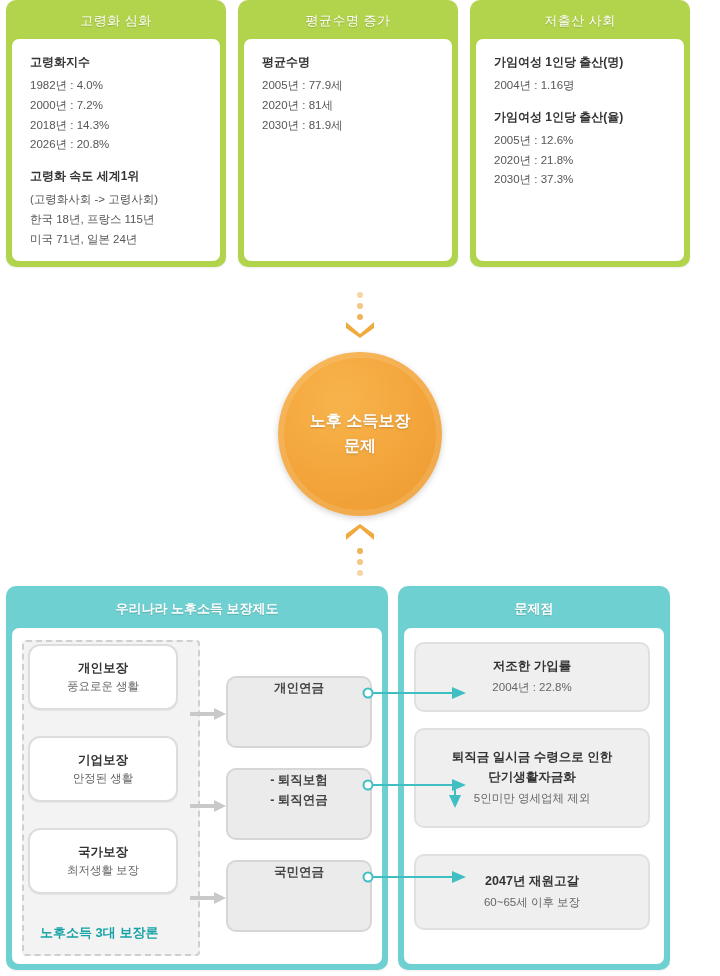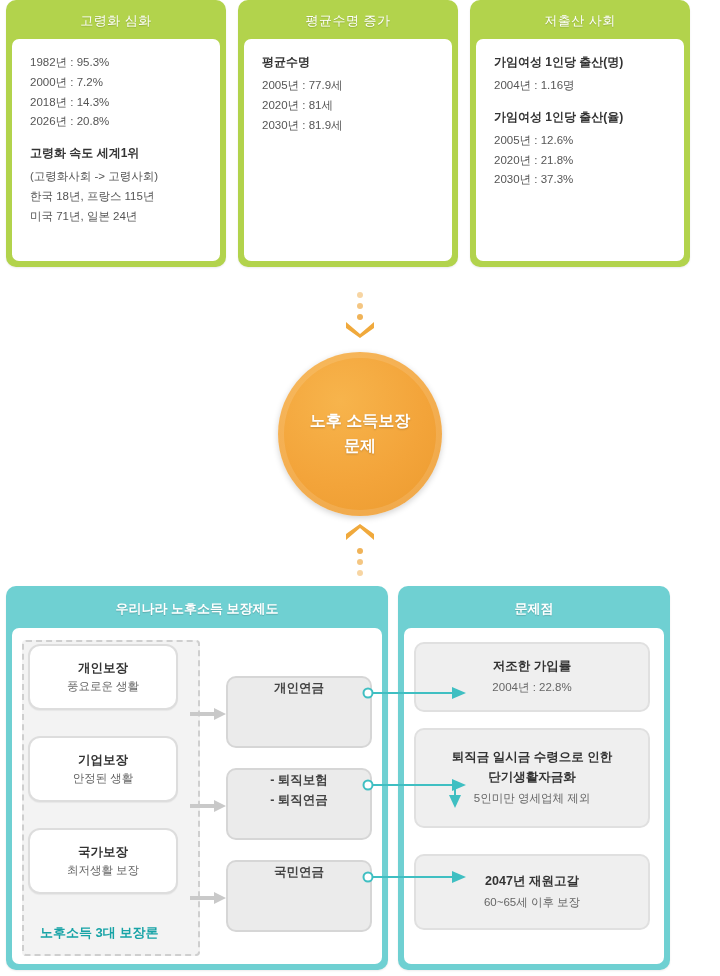--- a/index.html
+++ b/index.html
@@ -275,21 +275,22 @@
 <body>
 
 <div id="page">
 
   <div class="top-row">
 
     <div class="green-card">
       <div class="gc-title">고령화 심화</div>
       <div class="gc-body">
         <div class="gc-block">
-          <div class="gc-line">1982년 : 95.3%</div>
+          <div class="gc-head">고령화지수</div>
+          <div class="gc-line">1982년 : 4.0%</div>
           <div class="gc-line">2000년 : 7.2%</div>
           <div class="gc-line">2018년 : 14.3%</div>
           <div class="gc-line">2026년 : 20.8%</div>
         </div>
         <div class="gc-block">
           <div class="gc-head">고령화 속도 세계1위</div>
           <div class="gc-line">(고령화사회 -&gt;  고령사회)</div>
           <div class="gc-line">한국 18년, 프랑스 115년</div>
           <div class="gc-line">미국  71년,  일본  24년</div>
         </div>

